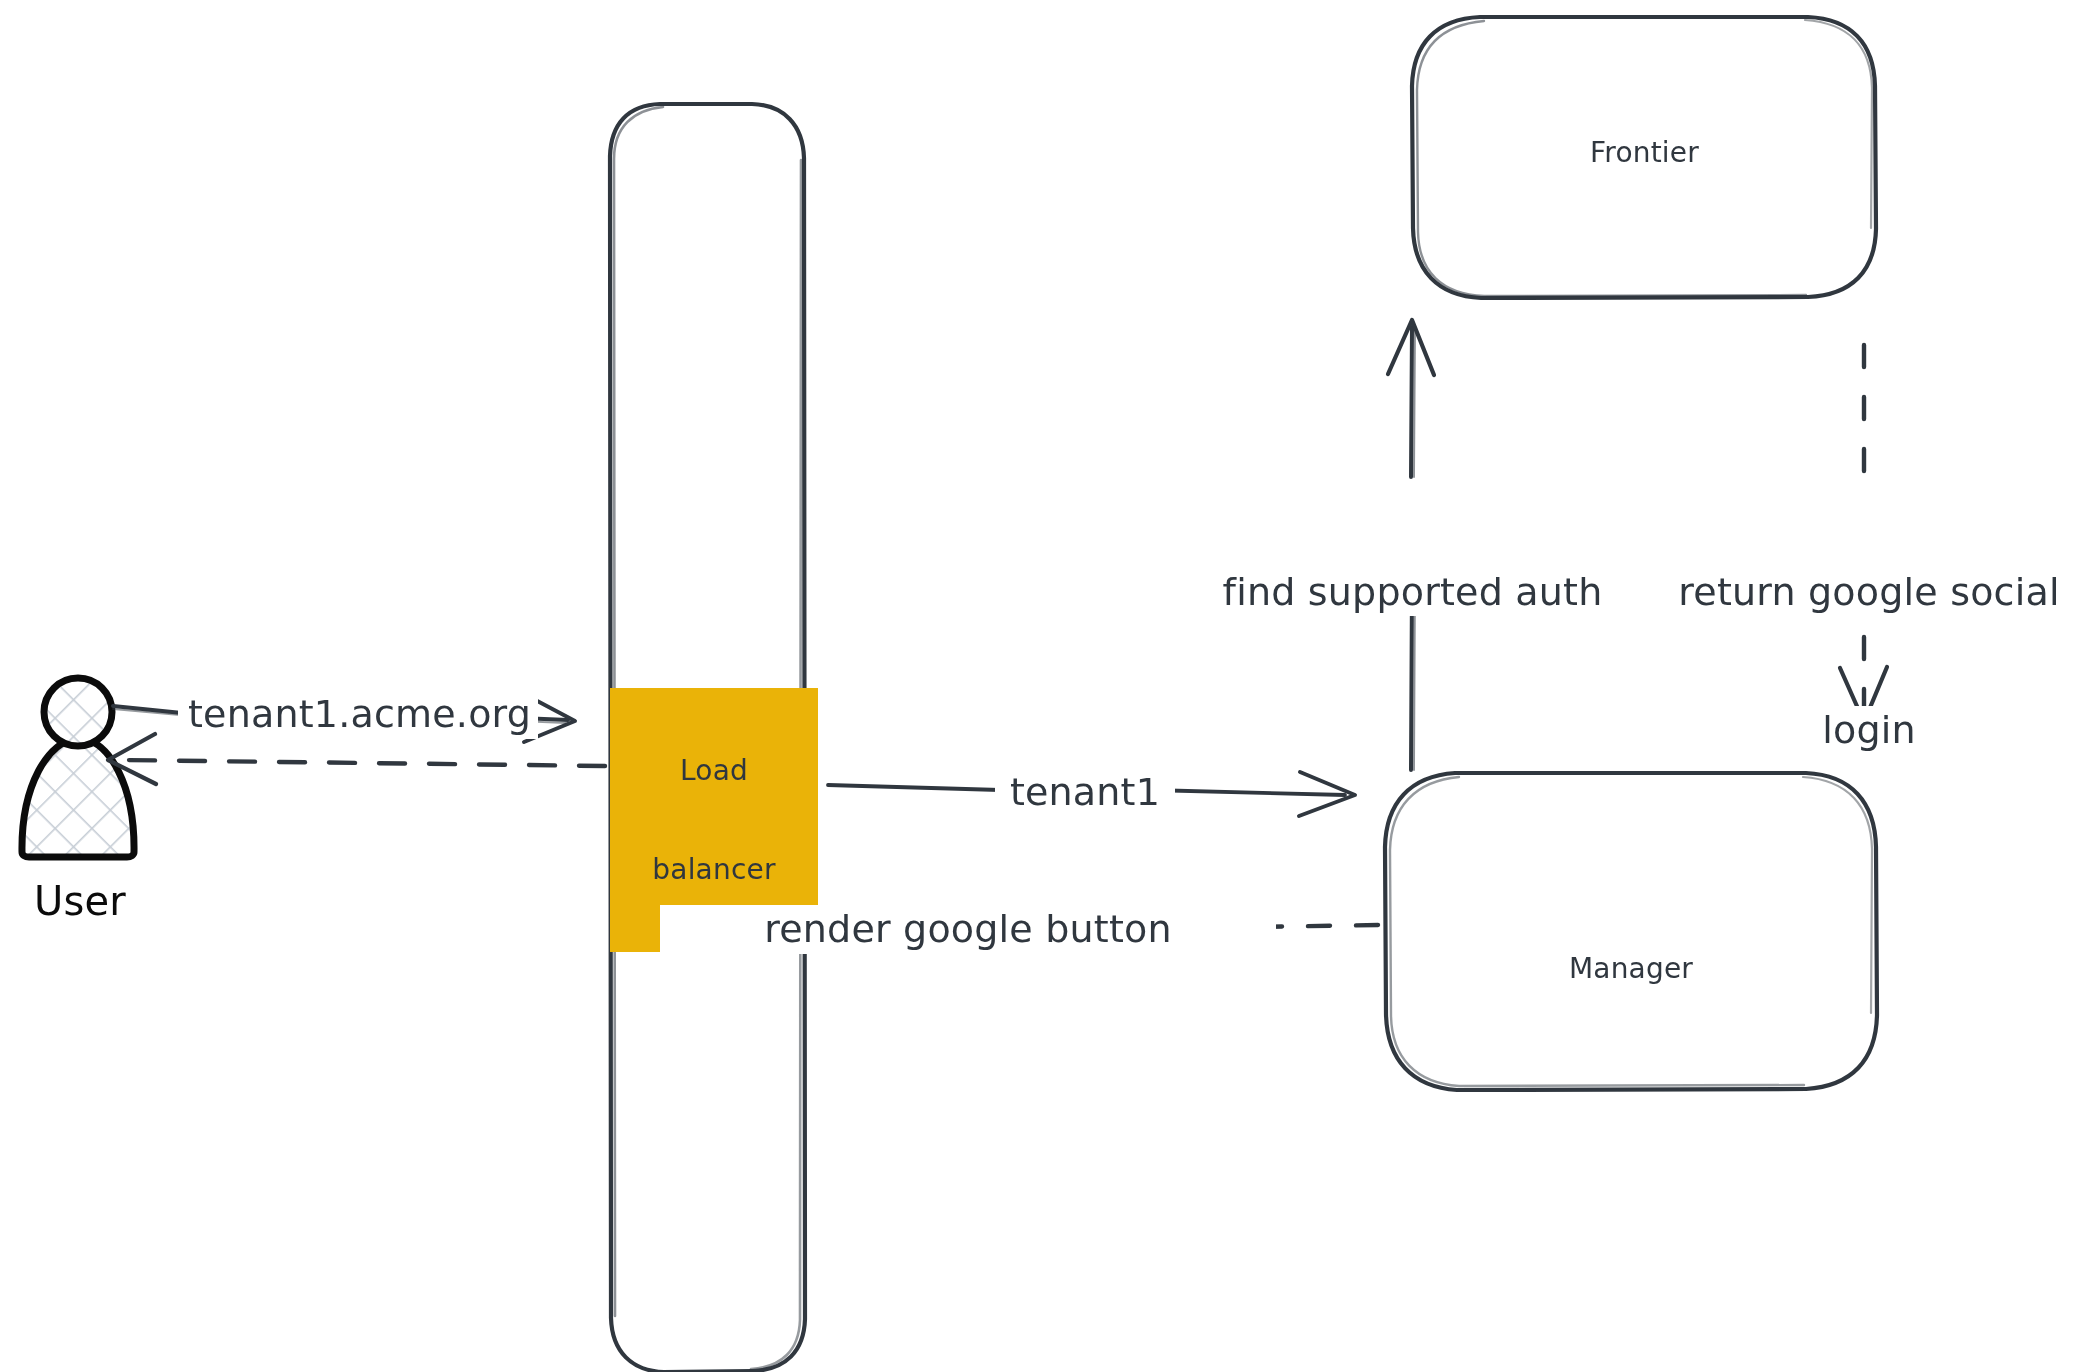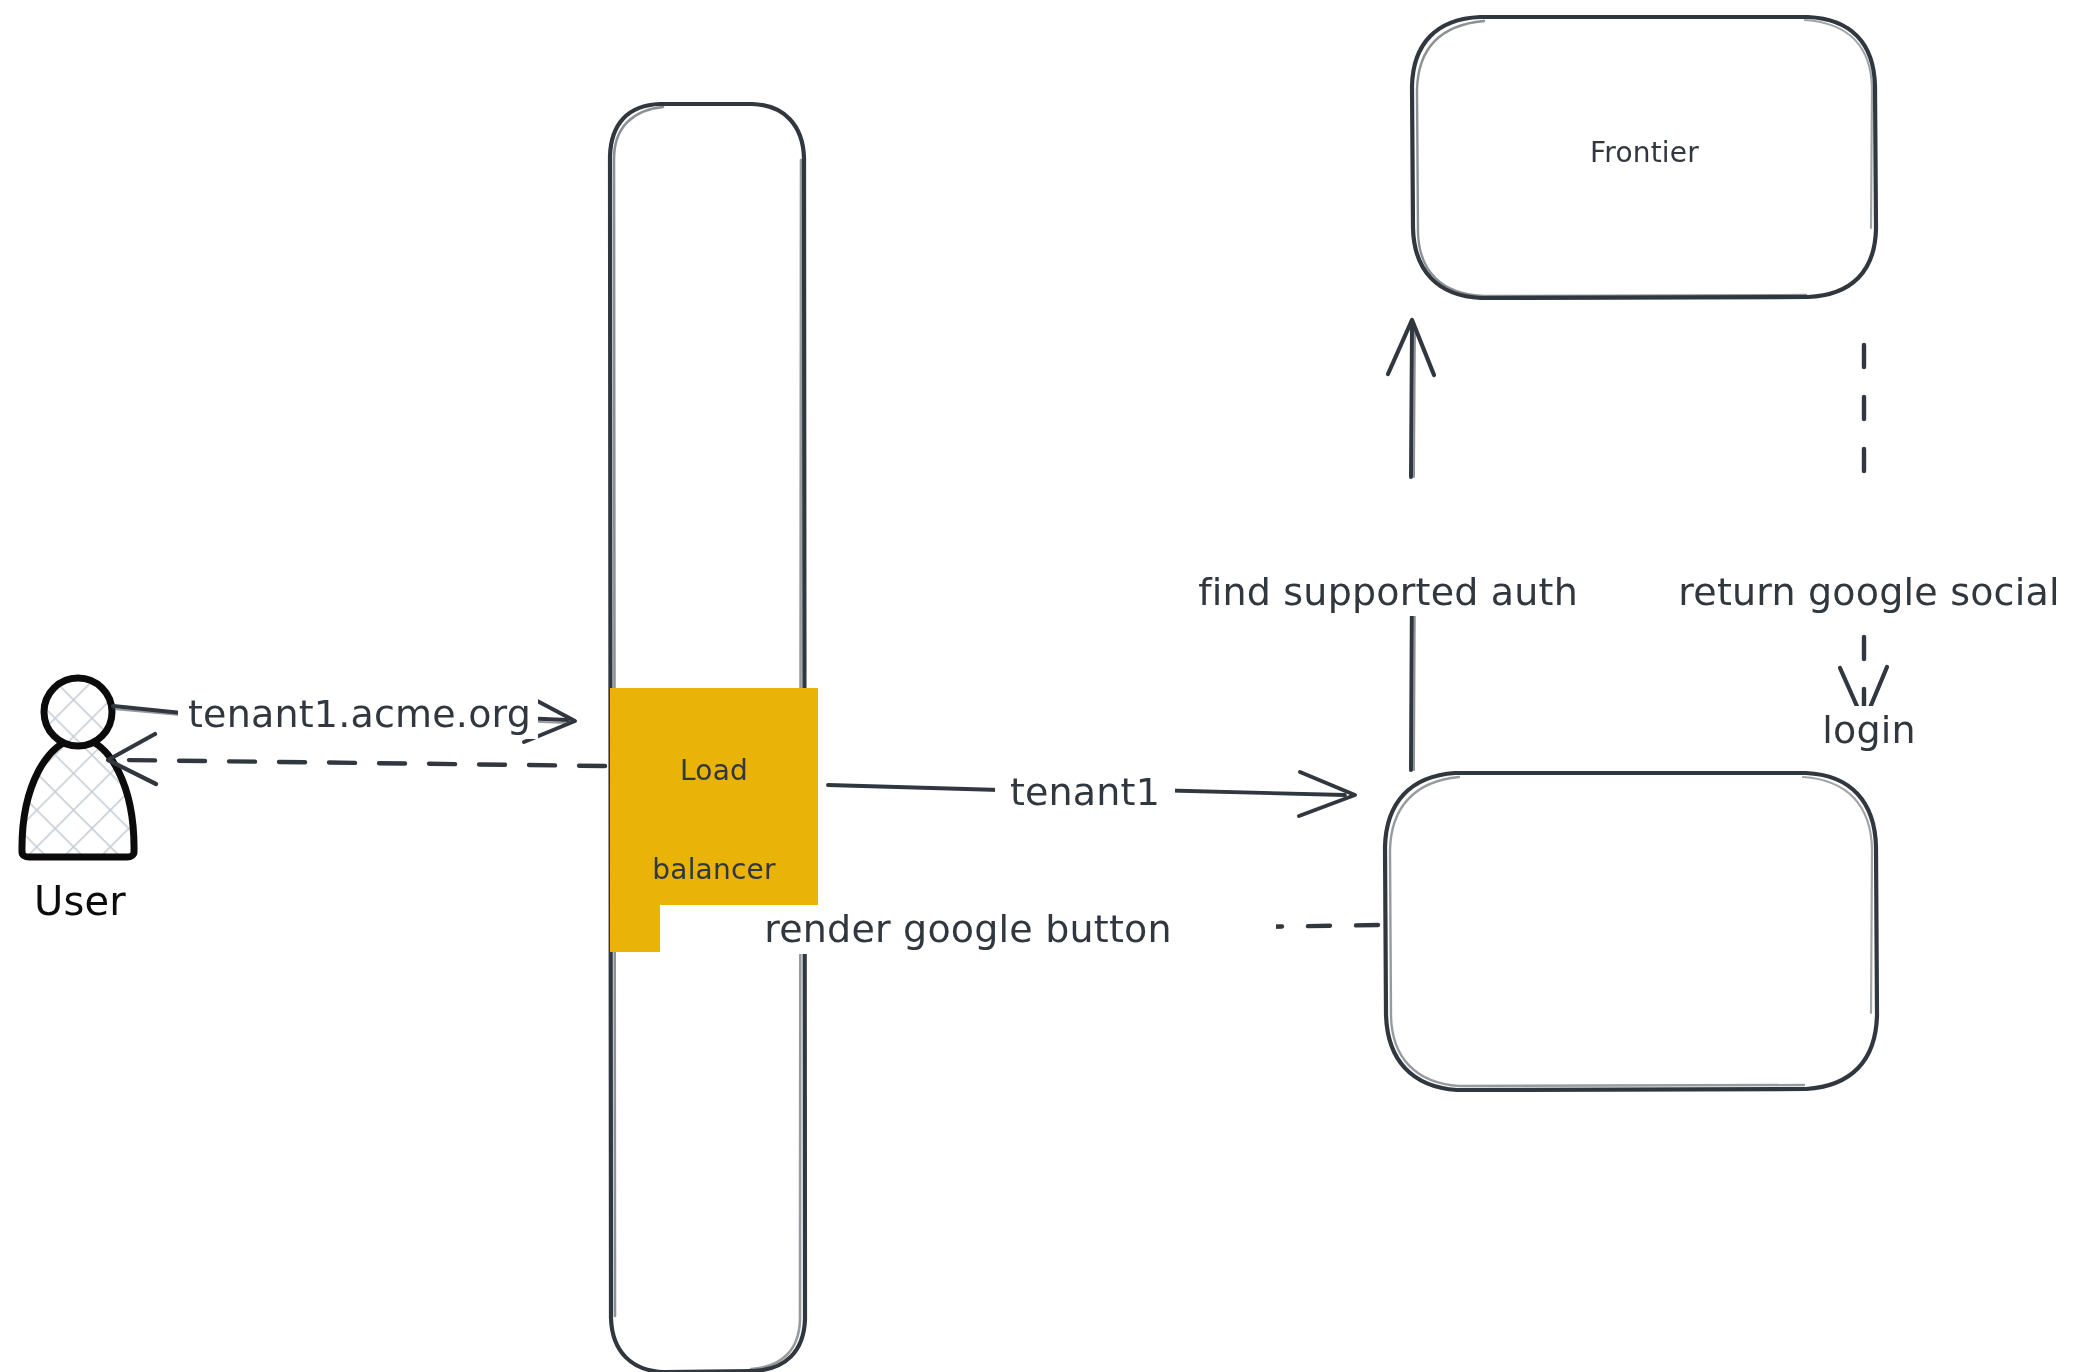--- a/index.html
+++ b/index.html
@@ -160,29 +160,30 @@
   <div class="lbl actor-label" style="left:20px; top:862px; width:120px;margin-top:16px;">User</div>
 
   <div class="lbl node-label node-label-bg" style="left:610px; top:688px; width:196px;">
     <div>Load</div>
     <div>balancer</div>
   </div>
 
   <div class="lbl node-label" style="left:1412px; top:136px; width:465px;">Frontier</div>
 
   <div class="lbl node-label" style="left:1385px; top:886px; width:492px;">
+    <div>Manager</div>
   </div>
 
   <div class="lbl edge-label edge-label-bg" style="left:178px; top:690px; width:340px;text-align:center;">tenant1.acme.org</div>
 
   <div class="lbl edge-label edge-label-bg" style="left:995px; top:768px; width:160px;">tenant1</div>
 
   <div class="lbl edge-label edge-label-bg" style="left:660px; top:905px; width:596px;">render google button</div>
 
-  <div class="lbl edge-label" style="left:1173px; top:478px; width:415px;text-align:right;">
+  <div class="lbl edge-label" style="left:1205px; top:478px; width:415px;">
     <div class="edge-label-bg">find supported auth</div>
   </div>
 
   <div class="lbl edge-label" style="left:1655px; top:478px; width:428px;">
     <div class="edge-label-bg">return google social</div>
     <div class="edge-label-bg">login</div>
   </div>
 
 </div>
 

